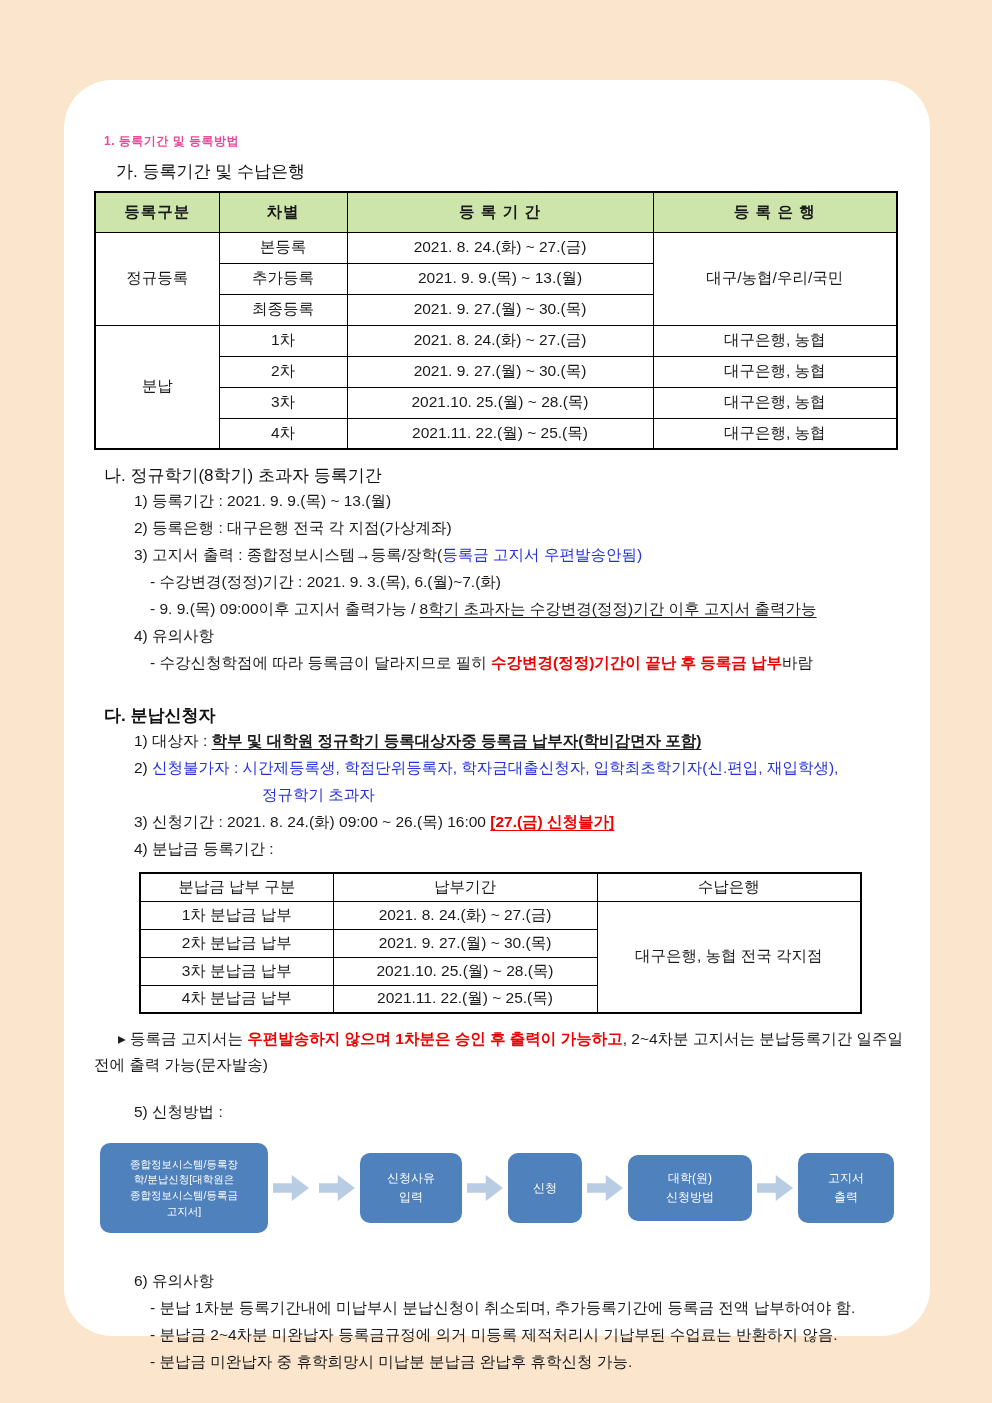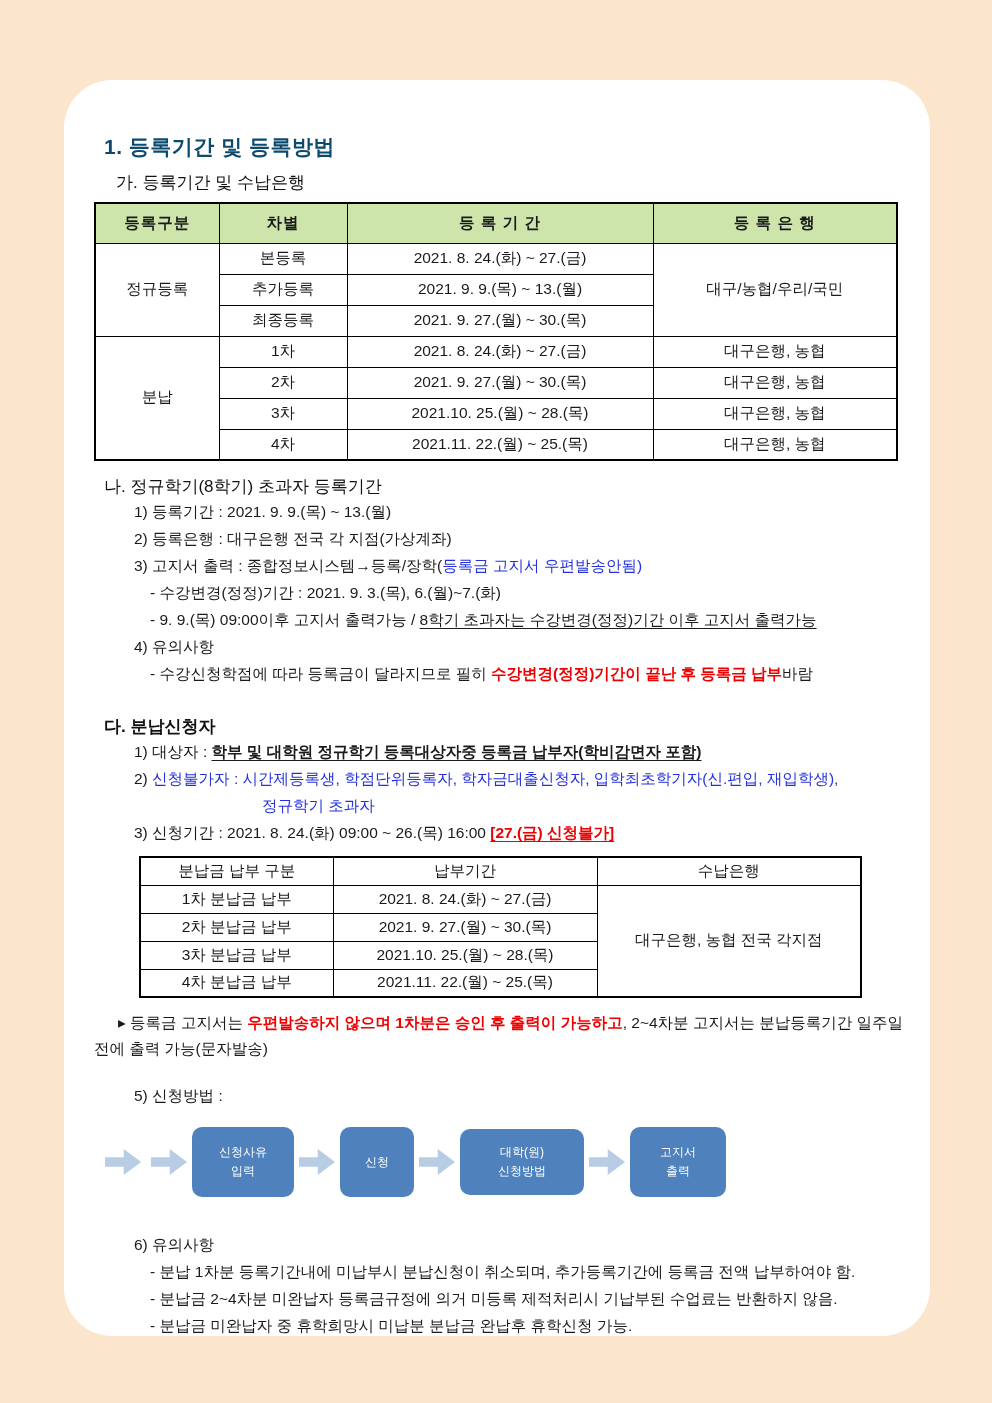--- a/index.html
+++ b/index.html
@@ -32,21 +32,21 @@
   }
   .title-badge .seal { width: 42px; height: 42px; flex: 0 0 auto; margin-left: 6px; }
   .title-badge .title-text {
     flex: 1; text-align: center;
     font-size: 22px; font-weight: bold; color: #000;
     letter-spacing: 1px;
   }
   
   .h-blue {
     margin: 38px 0 0 12px;
-    color: #0c4a6e; font-size: 21px; font-weight: bold; letter-spacing: 0.5px;
+    color: #ec4899; font-size: 12px; font-weight: bold; letter-spacing: 0.5px;
   }
   .h-sub { margin: 10px 0 0 24px; font-size: 17px; color: #111; }
   .h-sub2 { margin: 14px 0 0 12px; font-size: 17px; color: #111; }
   
   table { border-collapse: collapse; table-layout: fixed; }
   .t1 { margin: 8px 0 0 2px; width: 802px; border: 2px solid #000; }
   .t1 th { background: #cde4ab; font-weight: bold; border-bottom: 2px solid #000; }
   .t1 th, .t1 td {
     border: 1px solid #000; text-align: center;
     font-size: 15.5px; height: 31px; padding: 1px 2px;
@@ -168,20 +168,21 @@
     <div class="bold">4) 유의사항</div>
     <div class="dash"><span>- 수강신청학점에 따라 등록금이 달라지므로 필히 </span><span class="red">수강변경(정정)기간이 끝난 후 등록금 납부</span><span>바람</span></div>
   </div>
 
   <div class="h-sub2 sec6" style="margin-top:28px; font-weight:bold;">다. 분납신청자</div>
   <div class="list">
     <div><span>1) 대상자 : </span><span class="ub">학부 및 대학원 정규학기 등록대상자중 등록금 납부자(학비감면자 포함)</span></div>
     <div><span>2) </span><span class="blue">신청불가자 : 시간제등록생, 학점단위등록자, 학자금대출신청자, 입학최초학기자(신.편입, 재입학생),</span></div>
     <div class="cont-line blue">정규학기 초과자</div>
     <div><span>3) 신청기간 : 2021. 8. 24.(화) 09:00 ~ 26.(목) 16:00 </span><span class="red u">[27.(금) 신청불가]</span></div>
+    <div>4) 분납금 등록기간 :</div>
   </div>
 
   <table class="t2">
     <colgroup>
         <col style="width:193px">
         <col style="width:264px">
         <col style="width:264px">
       </colgroup>
     <tbody>
         <tr>
@@ -208,20 +209,26 @@
     </tr>
   </tbody>
     </table>
 
   <div class="note">
     <span>▸ </span><span>등록금 고지서는 </span><span class="red">우편발송하지 않으며 1차분은 승인 후 출력이 가능하고</span><span>, 2~4차분 고지서는 분납등록기간 일주일전에 출력 가능(문자발송)</span>
   </div>
 
   <div class="flow-label">5) 신청방법 :</div>
   <div class="flow">
+    <div class="fbox big">
+      <div>종합정보시스템/등록장</div>
+      <div>학/분납신청[대학원은</div>
+      <div>종합정보시스템/등록금</div>
+      <div>고지서]</div>
+    </div>
     <div class="farrow"></div>
     <div class="farrow"></div>
     <div class="fbox s3">
       <div>신청사유</div>
       <div>입력</div>
     </div>
     <div class="farrow"></div>
     <div class="fbox s4">
       <div>신청</div>
     </div>

